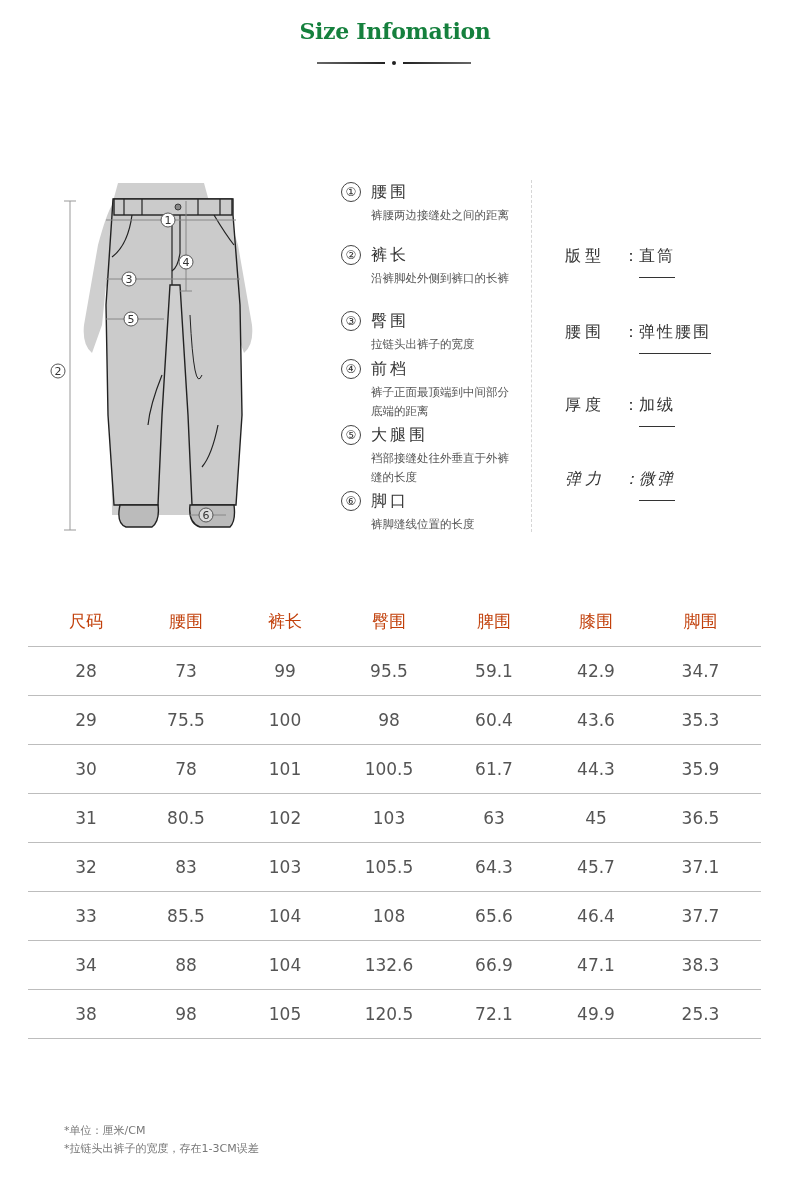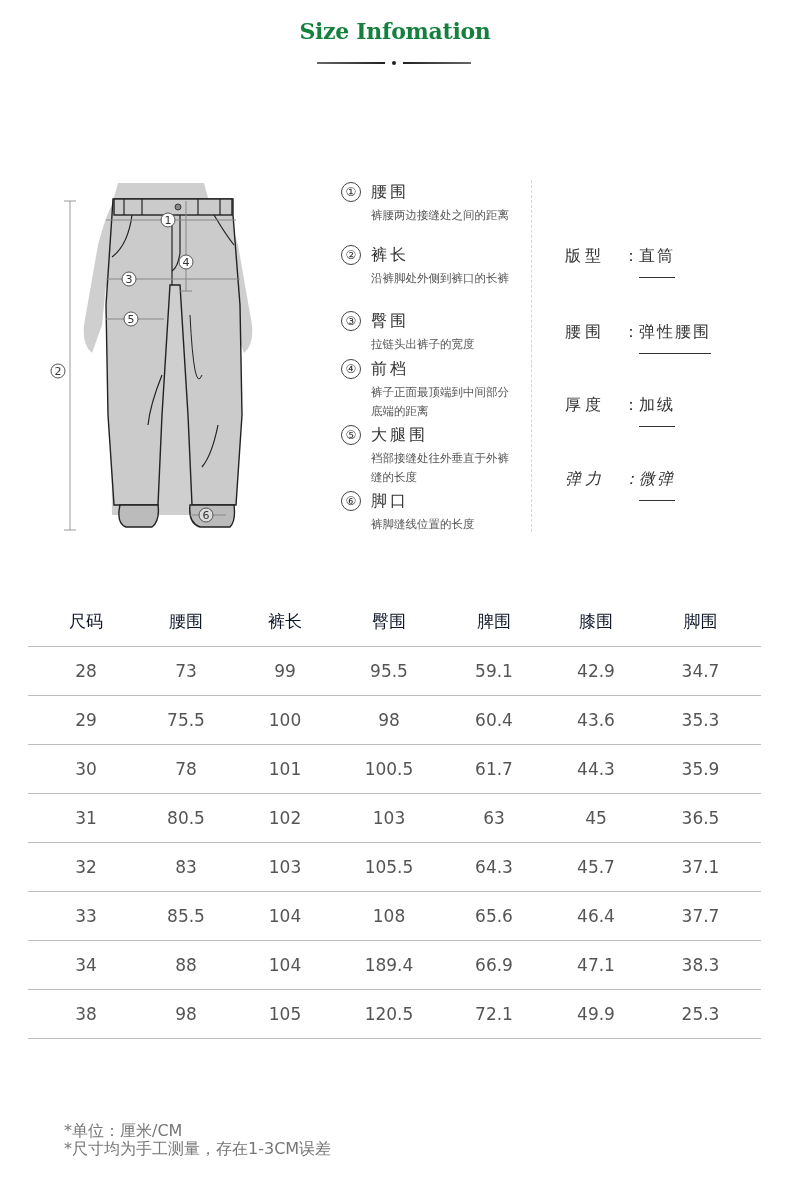--- a/index.html
+++ b/index.html
@@ -27,29 +27,29 @@
 
   .vdivider { position:absolute; left:531px; top:180px; height:352px; border-left:1px dashed #d6d6d6; }
 
   .attrs { position:absolute; left:565px; top:0; }
   .attr { position:absolute; left:0; white-space:nowrap; font-size:16px; color:#333; }
   .attr .k { display:inline-block; width:58px; letter-spacing:4px; }
   .attr .c { display:inline-block; width:16px; }
   .attr .v { display:inline-block; border-bottom:1.5px solid #333; padding-bottom:10px; letter-spacing:2px; }
 
   .size-table { position:absolute; left:28px; top:596px; width:733px; border-collapse:collapse; }
-  .size-table th { font-weight:normal; font-size:17px; color:#0f172a; height:50px; padding:0; }
+  .size-table th { font-weight:normal; font-size:17px; color:#c2410c; height:50px; padding:0; }
   .size-table td { font-size:17px; color:#555; height:48px; text-align:center; padding:0;
                    border-top:1.3px solid #bdbdbd; }
   .size-table tr:last-child td { border-bottom:1.3px solid #bdbdbd; }
   .size-table col.c0 { width:116px; } .size-table col.c1 { width:84px; } .size-table col.c2 { width:114px; }
   .size-table col.c3 { width:94px; } .size-table col.c4 { width:116px; } .size-table col.c5 { width:88px; }
   .size-table col.c6 { width:121px; }
 
-  .notes { position:absolute; left:64px; top:1122px; font-size:16px; color:#777; line-height:18px; }
+  .notes { position:absolute; left:64px; top:1122px; font-size:11px; color:#777; line-height:18px; }
 </style>
 </head>
 <body>
 
 <div class="title">Size Infomation</div>
 <div class="title-rule">
   <div class="l left"></div>
   <div class="dot"></div>
   <div class="l right"></div>
 </div>
@@ -231,33 +231,33 @@
         <td>104</td>
         <td>108</td>
         <td>65.6</td>
         <td>46.4</td>
         <td>37.7</td>
       </tr>
       <tr>
         <td>34</td>
         <td>88</td>
         <td>104</td>
-        <td>189.4</td>
+        <td>132.6</td>
         <td>66.9</td>
         <td>47.1</td>
         <td>38.3</td>
       </tr>
       <tr>
         <td>38</td>
         <td>98</td>
         <td>105</td>
         <td>120.5</td>
         <td>72.1</td>
         <td>49.9</td>
         <td>25.3</td>
       </tr>
     </tbody>
 </table>
 
 <div class="notes">
   <div>*单位：厘米/CM</div>
-  <div>*尺寸均为手工测量，存在1-3CM误差</div>
+  <div>*拉链头出裤子的宽度，存在1-3CM误差</div>
 </div>
 
 </body></html>

